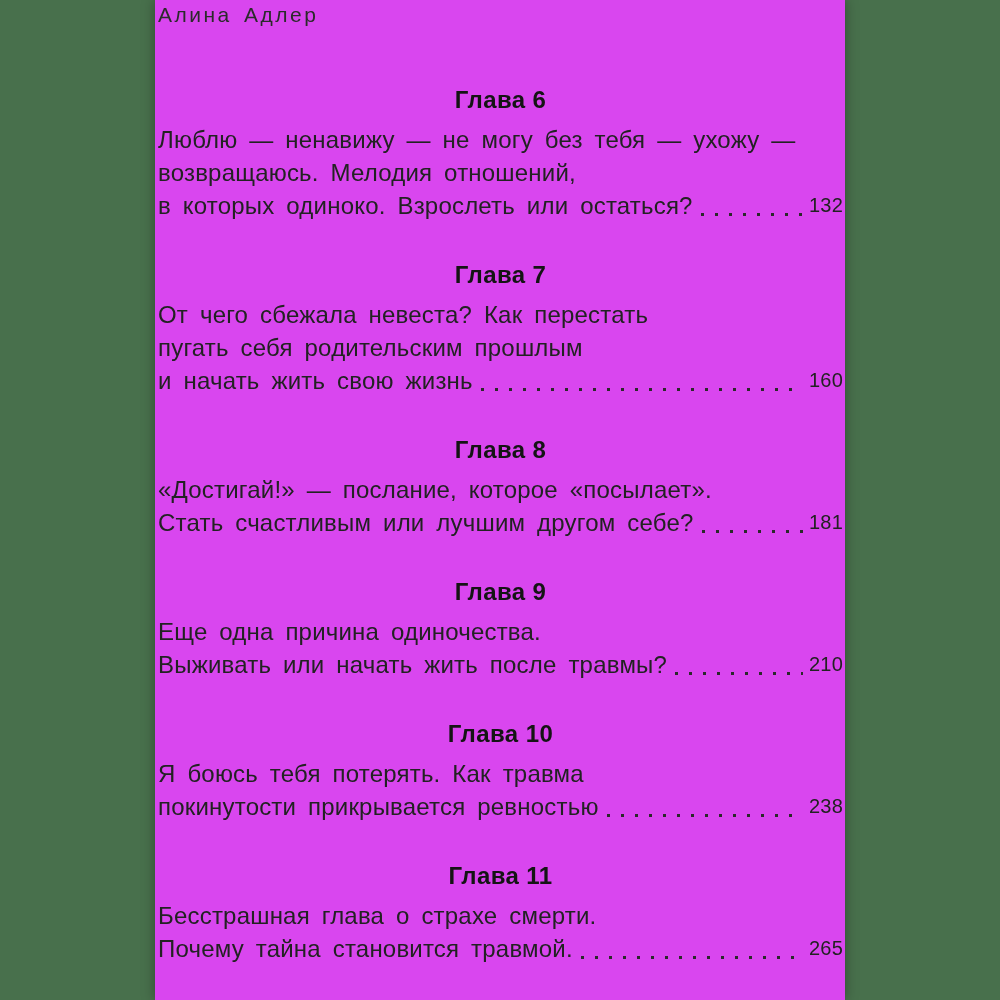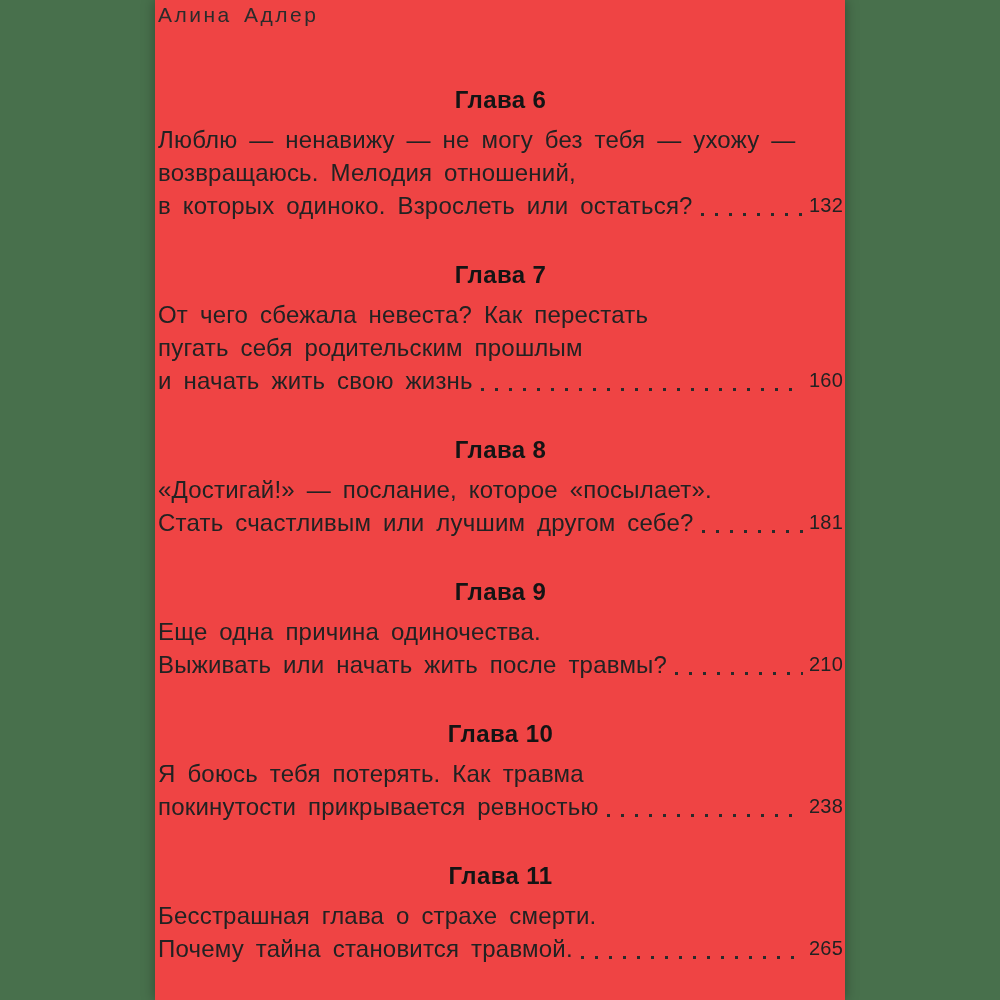--- a/index.html
+++ b/index.html
@@ -24,21 +24,21 @@
   }
   .backdrop-bar.left  { left: 0; }
   .backdrop-bar.right { right: 0; }
 
   .book-page {
     position: absolute;
     left: 155px;
     top: 0;
     width: 690px;
     height: 1000px;
-    background: #ef4444;
+    background: #d946ef;
     box-sizing: border-box;
     padding: 2px 2px 0 3px;
     box-shadow: 0 0 12px rgba(0,0,0,0.35);
   }
 
   .author-header {
     font-size: 21px;
     line-height: 26px;
     letter-spacing: 2.5px;
     word-spacing: 4px;

